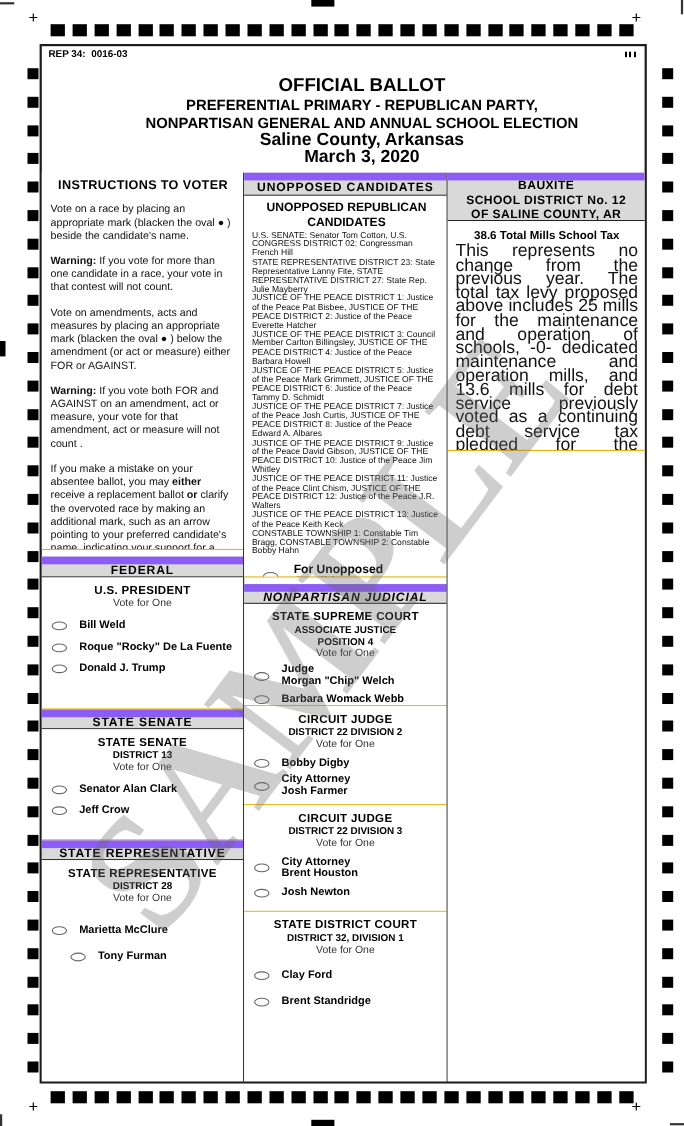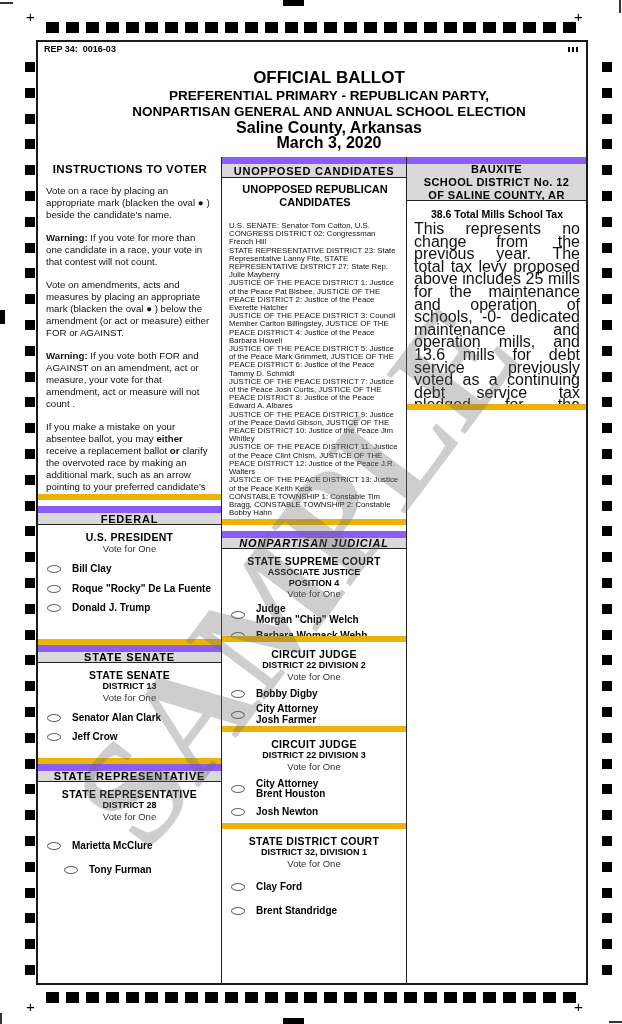--- a/index.html
+++ b/index.html
@@ -42,21 +42,21 @@
   #col-left   { width:183px; }
   #col-mid    { width:185px; border-left:1px solid #222; }
   #col-right  { flex:1;      border-left:1px solid #222; }
 
   .bar {
     background:#d9d9d9; border-top:7px solid #8b5cf6; border-bottom:1px solid #222;
     display:flex; align-items:center; justify-content:center; text-align:center;
     font-weight:bold; font-size:11px; letter-spacing:0.8px; flex:none;
   }
   .bar.multiline { white-space:pre-line; line-height:13px; letter-spacing:0.4px; padding:3px 0; }
-  .cell { background:#fff; border-bottom:6px solid #eab308; overflow:hidden; flex:none; }
+  .cell { background:#fff; border-bottom:1px solid #eab308; overflow:hidden; flex:none; }
   .cell.open { border-bottom:none; flex:1; }
   .gap { flex:none; }
 
   
   #instructions-cell { height:343px; padding:6px 7px 0 8px; }
   .instr-head { text-align:center; font-weight:bold; font-size:11.5px; letter-spacing:0.3px; margin-bottom:10px; }
   .instr-p { font-size:9.7px; line-height:12px; margin-bottom:11px; color:#111; }
   .b { font-weight:bold; }
 
   
@@ -66,21 +66,21 @@
   .rvote { text-align:center; font-size:9.5px; line-height:12px; color:#333; margin-bottom:4px; }
   .cand { display:flex; align-items:center; gap:11px; padding-left:9px; margin-top:9px; }
   .oval {
     width:14px; height:8px; border:1.2px solid #666; border-radius:50%;
     background:#fff; flex:none; display:block;
   }
   .cname { font-weight:bold; font-size:10px; line-height:10.5px; white-space:pre-line; }
 
   
   #unopposed-cell { height:347px; padding:5px 5px 0 7px; }
-  .unop-head { text-align:center; font-weight:bold; font-size:11px; line-height:12.5px; white-space:pre-line; margin-bottom:14px; }
+  .unop-head { text-align:center; font-weight:bold; font-size:11px; line-height:12.5px; white-space:pre-line; margin-bottom:2px; }
   .unop-entry { font-size:7.8px; line-height:8.2px; color:#111; }
   #unopposed-option-row { margin-top:8px; gap:14px; padding-left:10px; }
   #unopposed-option-row .cname { font-size:11px; }
 
   
   #tax-cell { height:209px; padding:6px 6px 0 7px; }
   .tax-title { text-align:center; font-weight:bold; font-size:10.5px; line-height:14px; margin-bottom:2px; }
   .tax-body { font-size:16px; line-height:12.6px; text-align:justify; color:#111; }
   #tax-cell .cand { margin-top:11px; }
   #tax-cell .cname { font-size:10.5px; }
@@ -273,21 +273,21 @@
 
         <div class="gap" style="height:6px;"></div>
 
         <div class="bar" style="height:19px;">FEDERAL</div>
 
         <div class="cell race" style="height:120px;">
           <div class="rhead">U.S. PRESIDENT</div>
           <div class="rvote">Vote for One</div>
           <div class="cand">
             <span class="oval"></span>
-            <span class="cname">Bill Clay</span>
+            <span class="cname">Bill Weld</span>
           </div>
           <div class="cand">
             <span class="oval"></span>
             <span class="cname">Roque "Rocky" De La Fuente</span>
           </div>
           <div class="cand">
             <span class="oval"></span>
             <span class="cname">Donald J. Trump</span>
           </div>
         </div>

